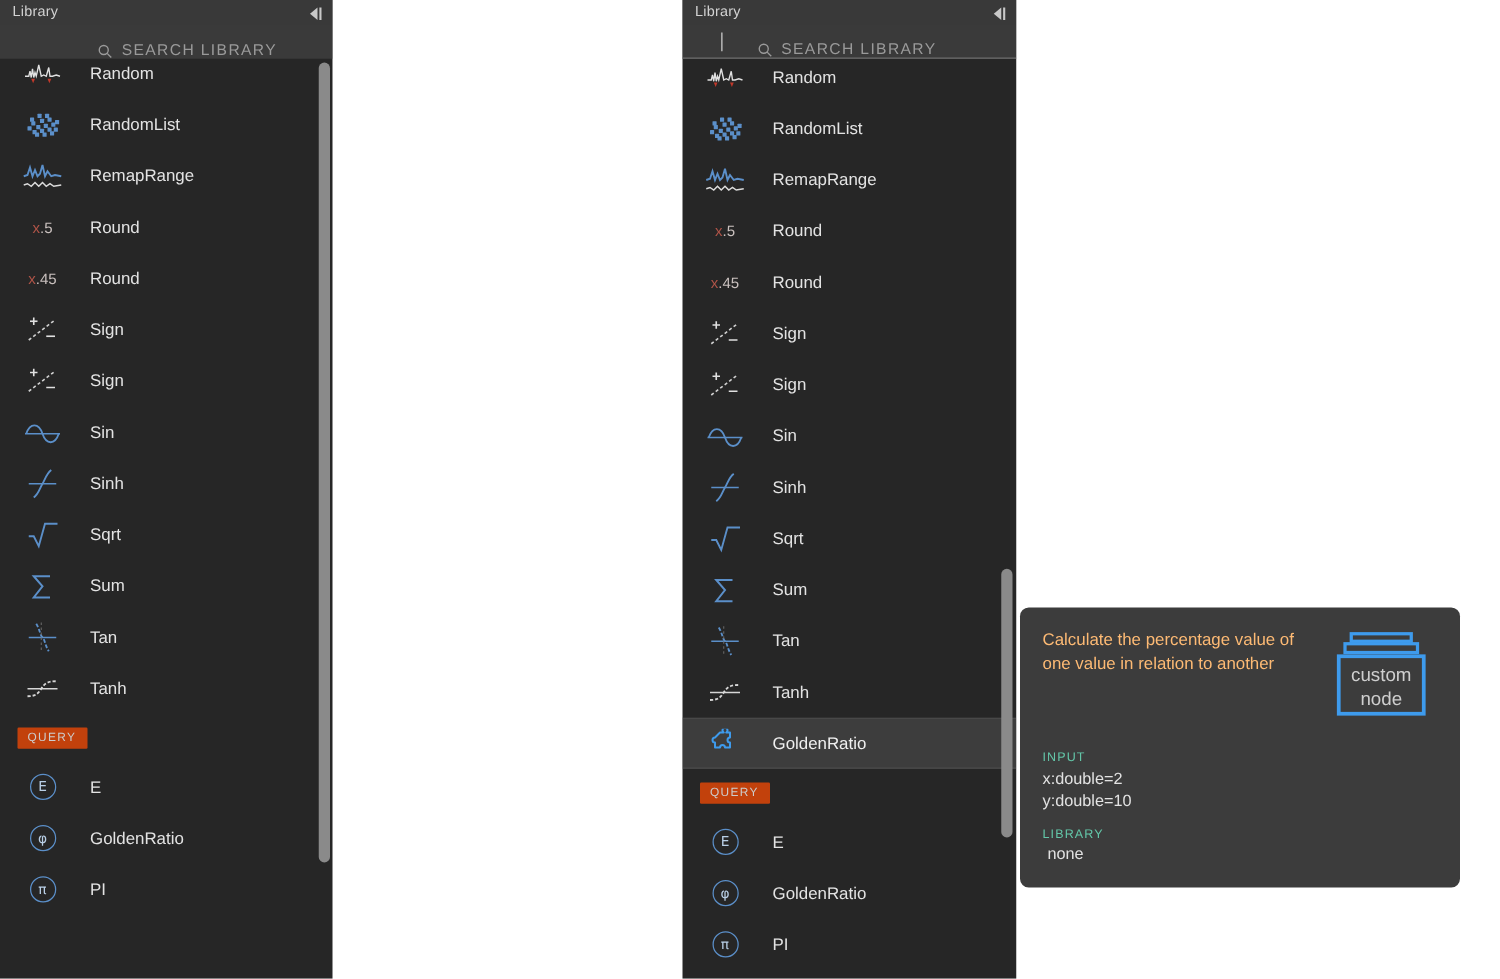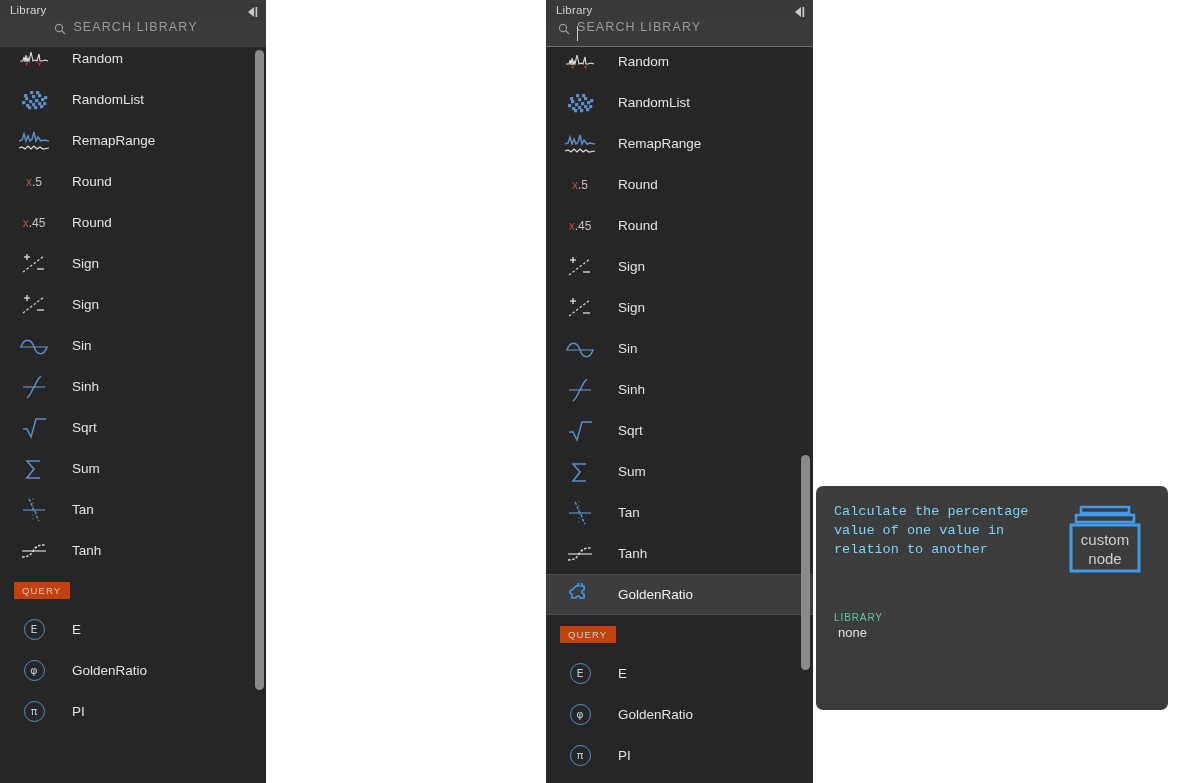--- a/index.html
+++ b/index.html
@@ -32,23 +32,24 @@
     font-size: 11.5px;
     letter-spacing: .2px;
     flex: 1 1 auto;
   }
   .collapse-icon { width: 14px; height: 12px; display: block; }
 
   .search-row {
     height: 27px;
     background: #3a3a3a;
     display: flex;
-    align-items: flex-start;
+    align-items: flex-end;
     flex: 0 0 auto;
     position: relative;
+    padding-left: 48px;
   }
   .search-row.focused { background: #3a3a3a; border-bottom: 1px solid #6d6d6d; }
   .search-inner { display: flex; align-items: center; gap: 7px; width: 100%; }
   .search-inner.center { justify-content: center; padding-right: 14px; }
   .search-inner.left { justify-content: flex-start; padding-left: 12px; }
   .search-icon { width: 12px; height: 12px; flex: 0 0 auto; }
   .search-ph {
     color: #9a9a9a;
     font-size: 12.5px;
     letter-spacing: 1.1px;
@@ -129,24 +130,23 @@
     border-radius: 7px;
     color: #e0e0e0;
     padding: 16px 18px 14px 18px;
     display: flex;
     flex-direction: column;
   }
   .tt-top { display: flex; align-items: flex-start; }
   .tt-desc {
     font-size: 13.5px;
     line-height: 19px;
-    color: #7dd3fc;
+    color: #fdba74;
     max-width: 225px;
     flex: 1 1 auto;
-    font-family: Liberation Mono, monospace;
   }
   .tt-node { flex: 0 0 auto; margin-left: 8px; margin-top: 2px; }
   .tt-sec-label {
     color: #63c6a8;
     font-size: 10px;
     letter-spacing: .9px;
     margin-bottom: 2px;
   }
   .tt-line { font-size: 13px; color: #e2e2e2; line-height: 18px; }
   .tt-out-val { font-size: 13px; color: #e2e2e2; padding-left: 4px; }
@@ -543,20 +543,25 @@
           <rect x="9" y="11" width="58" height="7" fill="none" stroke="#3e9bed" stroke-width="2.6"></rect>
           <rect x="4" y="21" width="68" height="46" fill="none" stroke="#3e9bed" stroke-width="3"></rect>
           <text x="38" y="41" fill="#cfcfcf" font-size="15" font-family="Liberation Sans, sans-serif" text-anchor="middle">custom</text>
           <text x="38" y="60" fill="#cfcfcf" font-size="15" font-family="Liberation Sans, sans-serif" text-anchor="middle">node</text>
         </svg>
       </div>
     </div>
 
     <div class="tt-gap"></div>
 
+    <div>
+      <div class="tt-sec-label">INPUT</div>
+      <div class="tt-line">x:double=2</div>
+      <div class="tt-line">y:double=10</div>
+    </div>
 
     <div class="tt-gap2"></div>
 
     <div>
       <div class="tt-sec-label">LIBRARY</div>
       <div class="tt-out-val">none</div>
     </div>
   </div>
 
 </div>

